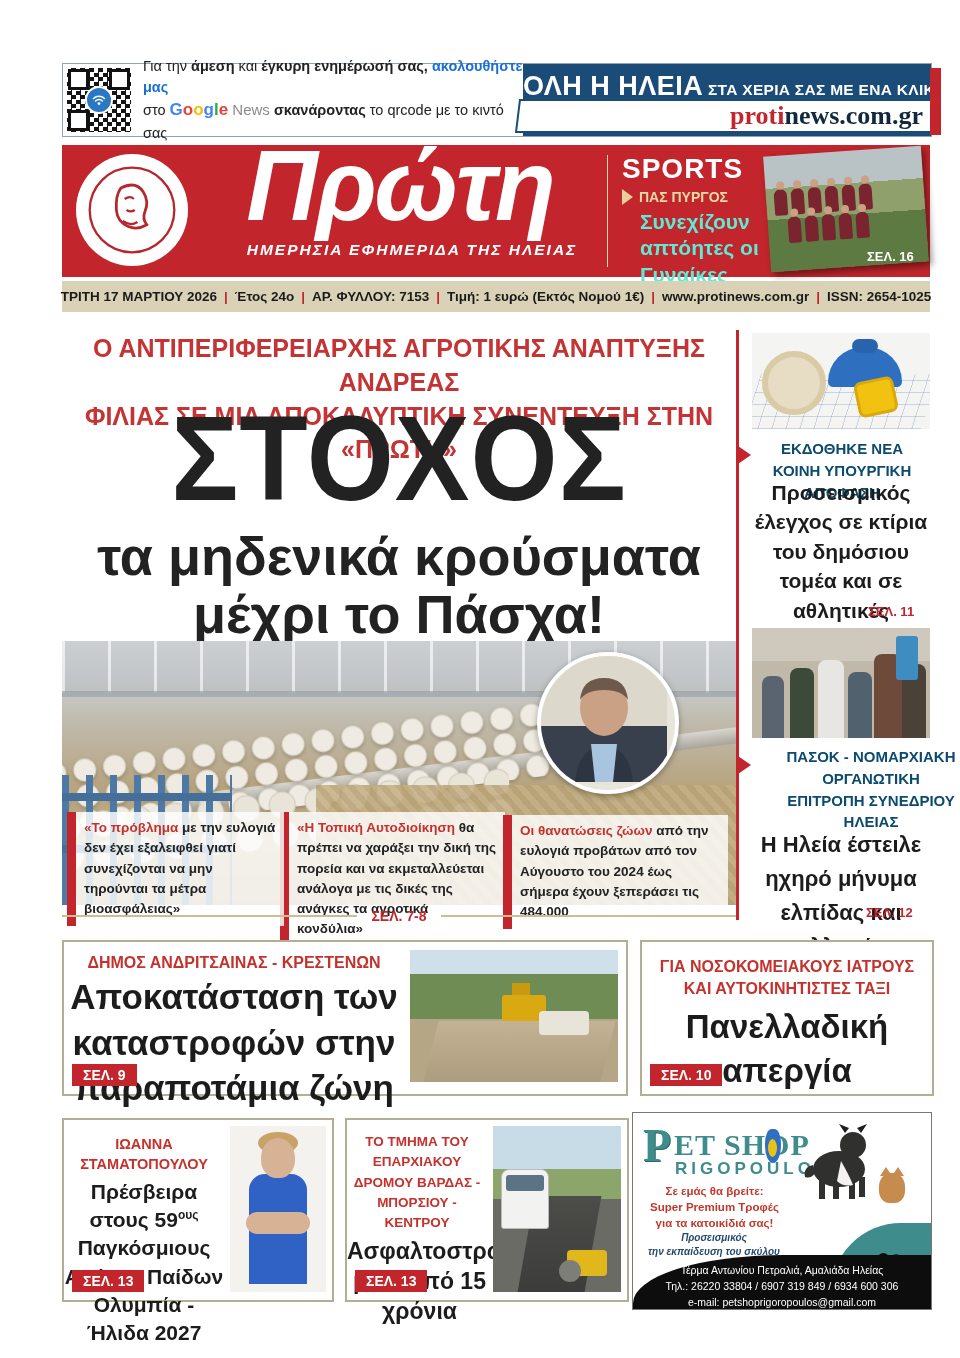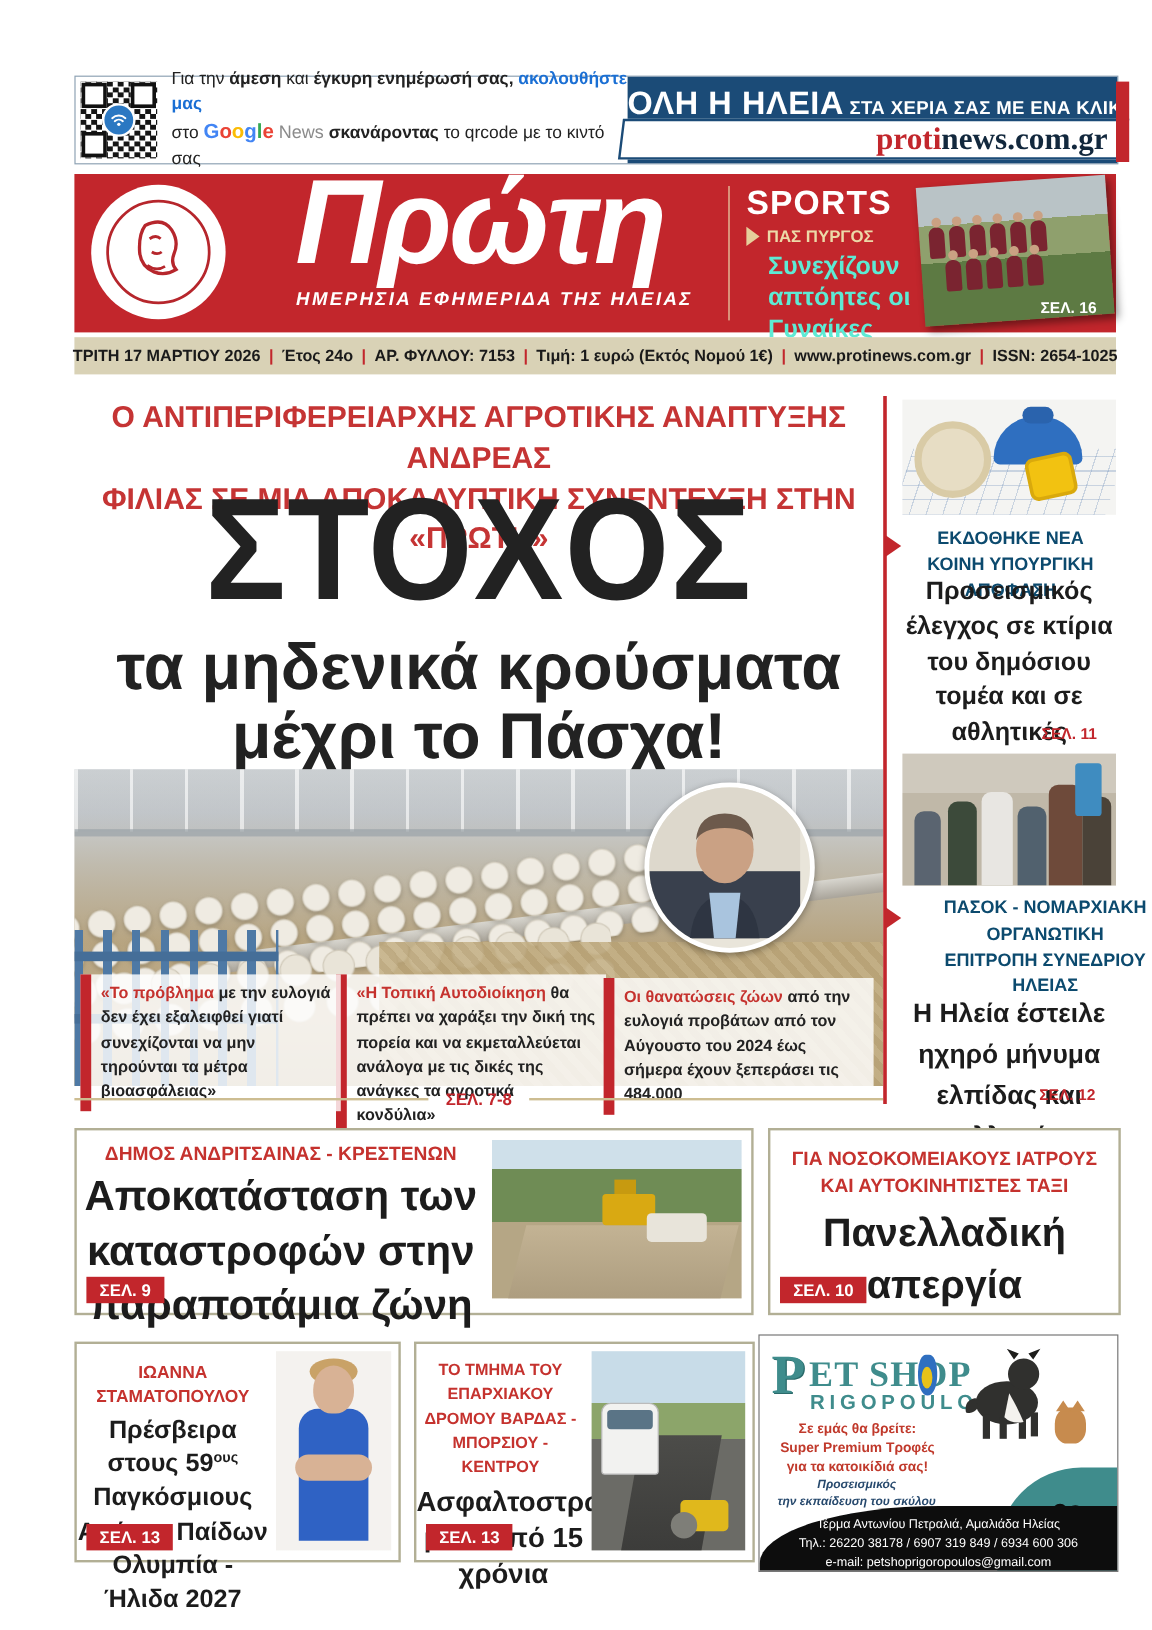--- a/index.html
+++ b/index.html
@@ -388,18 +388,18 @@
       <g fill="#0c0c0c">
           <ellipse cx="50" cy="66" rx="25" ry="21"></ellipse>
           <circle cx="20" cy="38" r="11"></circle>
           <circle cx="42" cy="25" r="11"></circle>
           <circle cx="64" cy="27" r="11"></circle>
           <circle cx="82" cy="45" r="10"></circle>
         </g>
     </svg>
     <div class="ad-band">
       <div>Τέρμα Αντωνίου Πετραλιά, Αμαλιάδα Ηλείας</div>
-      <div>Τηλ.: 26220 38178 / 6907 319 849 / 6934 600 306</div>
+      <div>Τηλ.: 26220 33804 / 6907 319 849 / 6934 600 306</div>
       <div>e-mail: petshoprigoropoulos@gmail.com</div>
     </div>
   </div>
 
 </div>
 
 </body></html>

